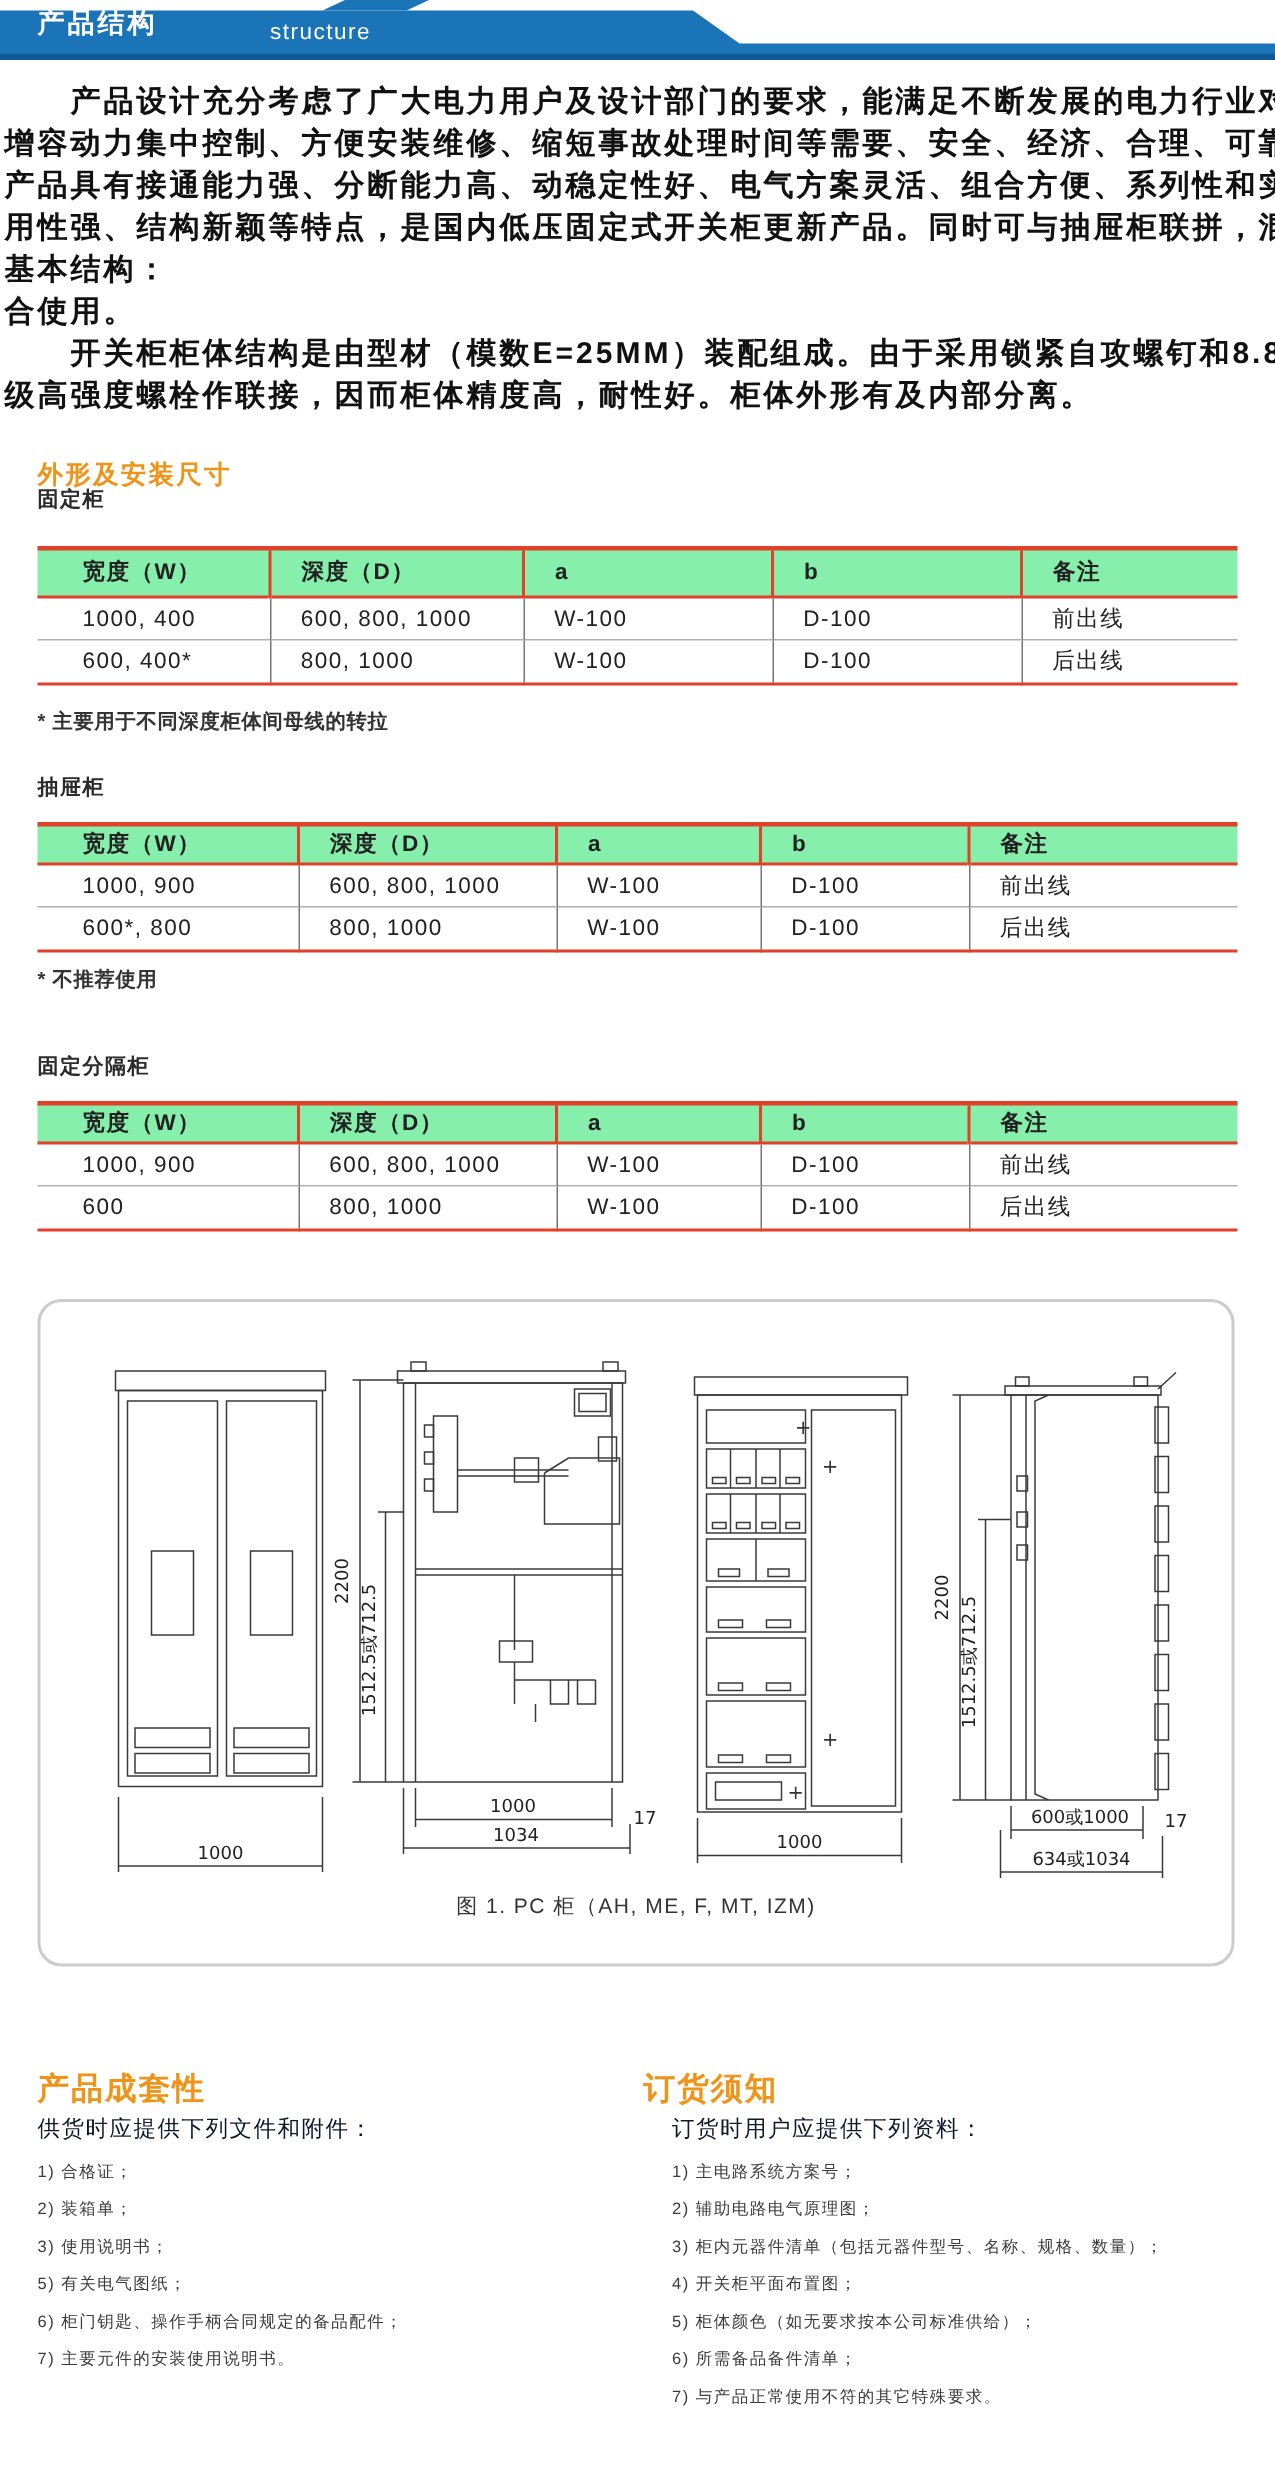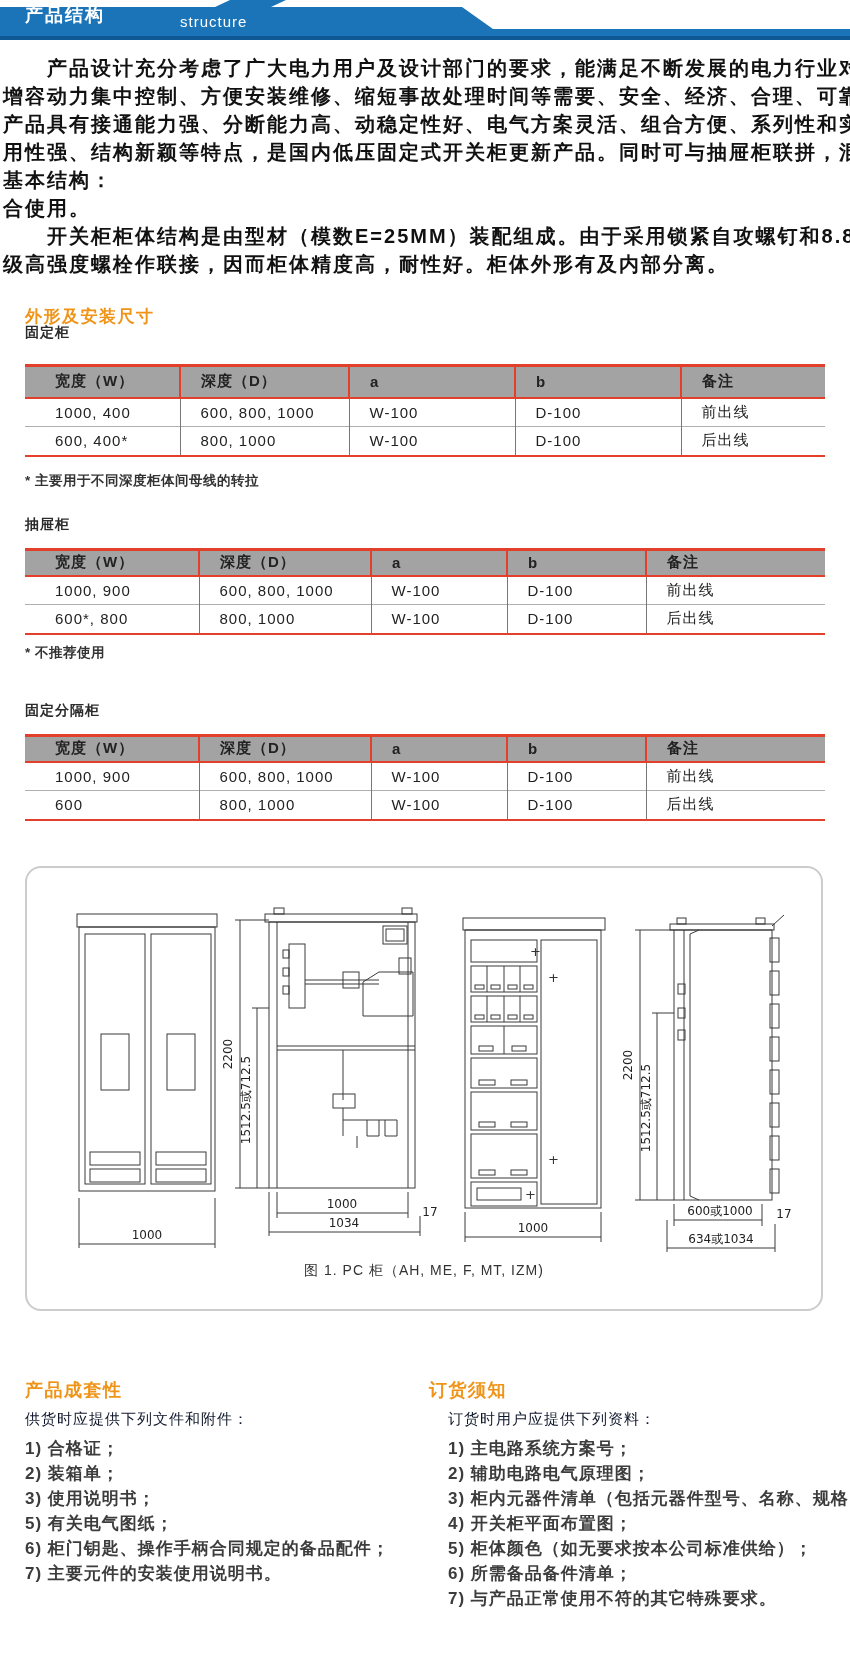--- a/index.html
+++ b/index.html
@@ -17,21 +17,21 @@
   .intro div{white-space:nowrap;height:28px;}
   .intro .indent{text-indent:44px;}
 
   .orange-heading{position:absolute;font-size:17px;font-weight:700;color:#ef9418;letter-spacing:1.5px;}
   .sub-heading{position:absolute;font-size:14px;font-weight:700;color:#2b2b2b;letter-spacing:1px;}
   .footnote{position:absolute;font-size:13.5px;font-weight:700;color:#333;letter-spacing:0.5px;}
 
   
   table.spec{position:absolute;left:25px;width:800px;border-collapse:collapse;table-layout:fixed;
     border-top:3px solid #e3402c;border-bottom:2px solid #e3402c;}
-  table.spec thead tr{background:#a3a3a3;margin-top:24px;}
+  table.spec thead tr{background:#86efac;margin-top:24px;}
   table.spec thead{border-bottom:2px solid #e3402c;}
   table.spec th{font-size:15px;font-weight:700;color:#222;text-align:left;padding:0 0 0 20px;
     border-left:2px solid #e3402c;letter-spacing:1px;}
   table.spec th:first-child{border-left:none;padding-left:30px;}
   table.spec td{font-size:15px;color:#222;padding:0 0 0 20px;border-left:1px solid #777;letter-spacing:1px;}
   table.spec td:first-child{border-left:none;padding-left:30px;}
   table.spec tbody tr{height:29px;}
   table.spec tbody tr + tr{border-top:1px solid #b0b0b0;}
   table.spec.tall thead tr{height:32px;}
   table.spec.short thead tr{height:26px;}
@@ -40,23 +40,23 @@
   .figbox{position:absolute;left:25px;top:866px;width:794px;height:441px;border:2px solid #cccccc;border-radius:16px;background:#fff;}
   .figbox svg{position:absolute;left:0;top:0;}
   .fig-caption{position:absolute;left:0;top:394px;width:100%;text-align:center;font-size:14px;color:#333;letter-spacing:1px;}
 
   .drawing line,.drawing rect,.drawing polyline,.drawing polygon,.drawing path{stroke:#3a3a3a;stroke-width:1;fill:none;}
   .dim line,.dim polyline{stroke:#3a3a3a;stroke-width:1;fill:none;}
   .dim text{fill:#222;font-size:12px;font-family:"DejaVu Sans",sans-serif;stroke:none;}
   .plus{fill:#333;font-size:13px;font-family:"DejaVu Sans",sans-serif;stroke:none;}
 
   
-  .col-heading{position:absolute;top:1378px;font-size:18px;font-weight:700;color:#ef9418;letter-spacing:1.5px;}
+  .col-heading{position:absolute;top:1378px;font-size:21px;font-weight:700;color:#ef9418;letter-spacing:1.5px;}
   .col-intro{position:absolute;top:1410px;font-size:15px;font-weight:400;color:#0f172a;letter-spacing:1px;white-space:nowrap;}
-  .col-list{position:absolute;top:1436px;font-size:17px;font-weight:700;color:#3c3c3c;letter-spacing:1px;}
+  .col-list{position:absolute;top:1436px;font-size:11px;font-weight:400;color:#3c3c3c;letter-spacing:1px;}
   .col-list div{height:25px;line-height:25px;white-space:nowrap;}
 </style>
 </head>
 <body>
 
 <div class="page">
 
   <div class="banner">
     <svg width="850" height="44" viewBox="0 0 850 44">
       <polygon points="215,7 230,0 286,0 271,7" fill="#1b74b8"></polygon>

